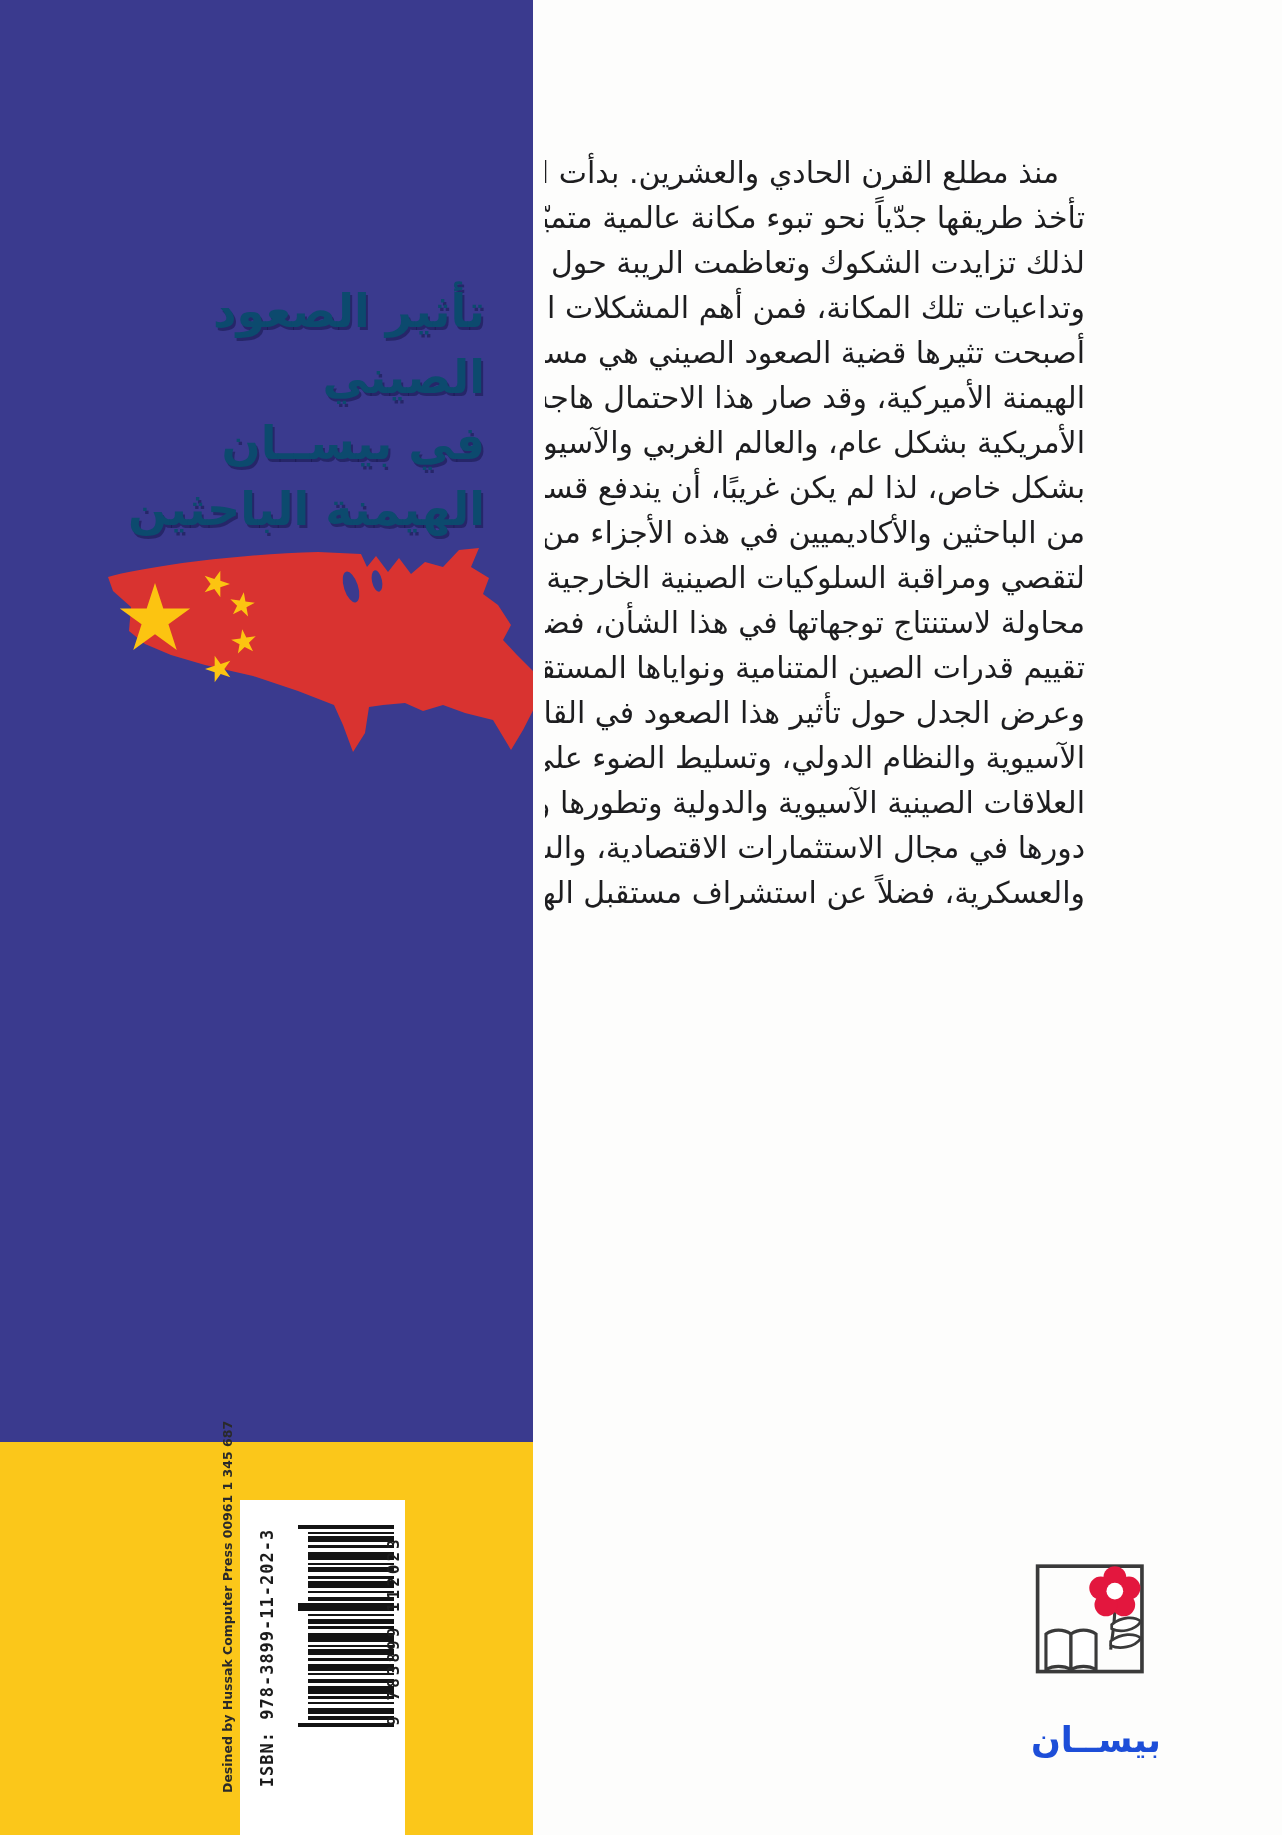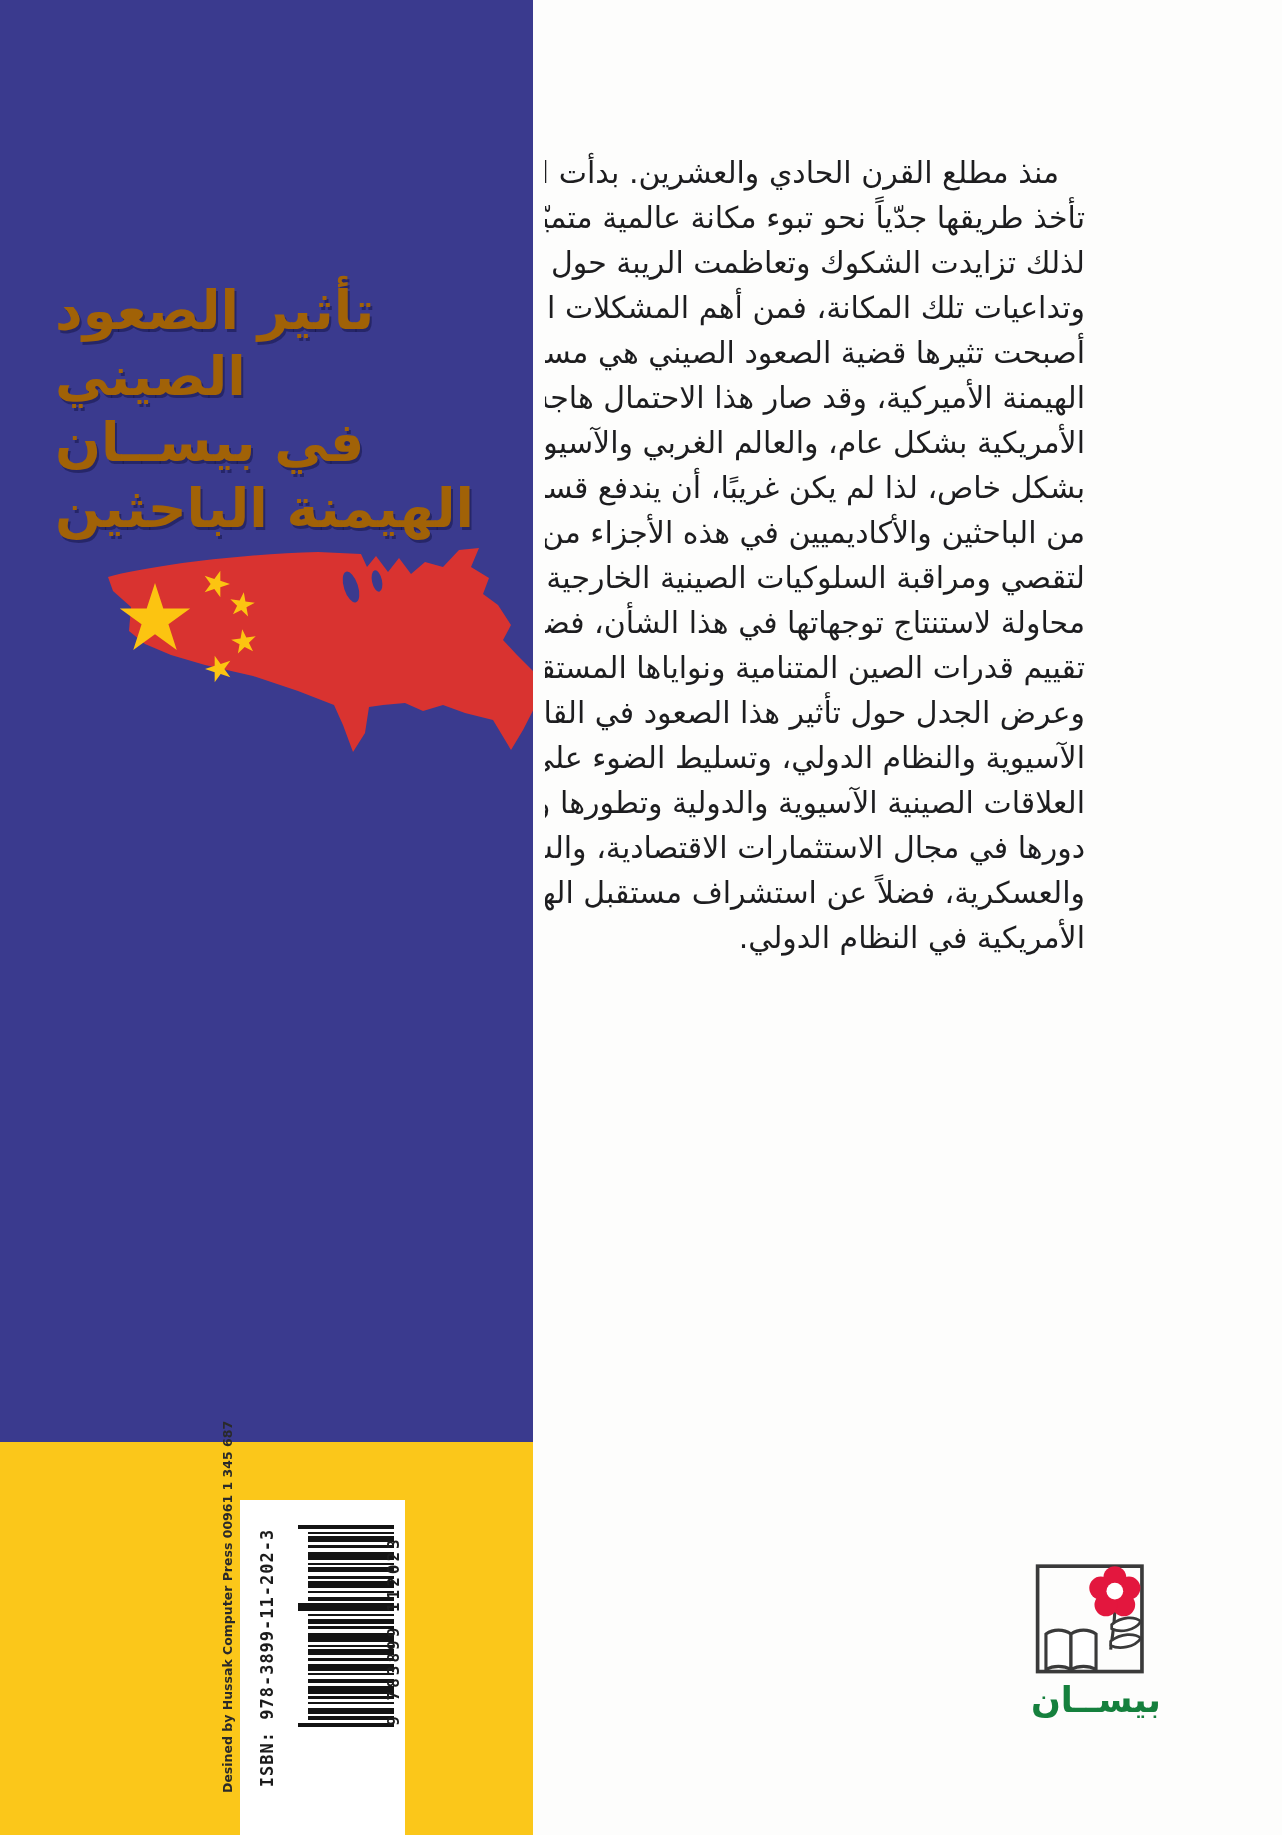--- a/index.html
+++ b/index.html
@@ -12,22 +12,22 @@
   .panel-blue{
     position:absolute;left:0;top:0;width:533px;height:1442px;
     background:var(--panel-blue,#3a3a8e);
   }
   .panel-yellow{
     position:absolute;left:0;top:1442px;width:533px;height:393px;
     background:var(--panel-yellow,#fbc71a);
   }
   .title-block{
     position:absolute;left:55px;top:278px;width:430px;
-    direction:rtl;text-align:left;color:#a16207;font-weight:bold;
-    font-size:54px;line-height:66px;
+    direction:rtl;text-align:right;color:#0c4a6e;font-weight:bold;
+    font-size:46px;line-height:66px;
     text-shadow:2px 3px 0 rgba(15,15,60,.45);
   }
   .map-wrap{position:absolute;left:93px;top:545px;width:440px;height:215px;overflow:hidden;}
   
   .blurb{
     position:absolute;left:545px;top:150px;width:540px;
     direction:rtl;color:#1d1d1f;font-size:30px;line-height:45px;
   }
   .blurb .bl{
     text-align:justify;text-align-last:justify;white-space:nowrap;
@@ -54,22 +54,22 @@
   }
   .credit-line{
     left:78px;top:1635px;width:300px;height:16px;
     font-size:12.5px;font-weight:bold;color:#2a2a2a;
     font-family:"DejaVu Sans", sans-serif;
   }
   .bars{position:absolute;left:58px;top:25px;}
   
   .logo-wrap{position:absolute;left:1030px;top:1562px;width:130px;height:175px;}
   .logo-name{
-    position:absolute;left:1016px;top:1680px;width:160px;
-    direction:rtl;text-align:center;color:#15803d;font-weight:bold;
+    position:absolute;left:1016px;top:1720px;width:160px;
+    direction:rtl;text-align:center;color:#1d4ed8;font-weight:bold;
     font-size:35px;letter-spacing:1px;
   }
 </style>
 </head>
 <body>
 
 <div id="page">
 
   <div class="panel-blue"></div>
 
@@ -119,21 +119,20 @@
     <div class="bl">بشكل خاص، لذا لم يكن غريبًا، أن يندفع قسم كبير</div>
     <div class="bl">من الباحثين والأكاديميين في هذه الأجزاء من العالم،</div>
     <div class="bl">لتقصي ومراقبة السلوكيات الصينية الخارجية في</div>
     <div class="bl">محاولة لاستنتاج توجهاتها في هذا الشأن، فضلاً عن</div>
     <div class="bl">تقييم قدرات الصين المتنامية ونواياها المستقبلية،</div>
     <div class="bl">وعرض الجدل حول تأثير هذا الصعود في القارة</div>
     <div class="bl">الآسيوية والنظام الدولي، وتسليط الضوء على مسار</div>
     <div class="bl">العلاقات الصينية الآسيوية والدولية وتطورها وتعاظم</div>
     <div class="bl">دورها في مجال الاستثمارات الاقتصادية، والسياسية</div>
     <div class="bl">والعسكرية، فضلاً عن استشراف مستقبل الهيمنة</div>
-    <div class="bl last">الأمريكية في النظام الدولي.</div>
   </div>
 
   <div class="rot-text credit-line">Desined by Hussak Computer Press 00961 1 345 687</div>
 
   <div class="barcode-box">
     <div class="rot-text isbn-label">ISBN: 978-3899-11-202-3</div>
     <svg class="bars" width="100" height="215" viewBox="0 0 100 215">
       <g fill="#141414">
         <rect x="0" y="0" width="96" height="4"></rect>
         <rect x="10" y="7" width="86" height="2"></rect>

